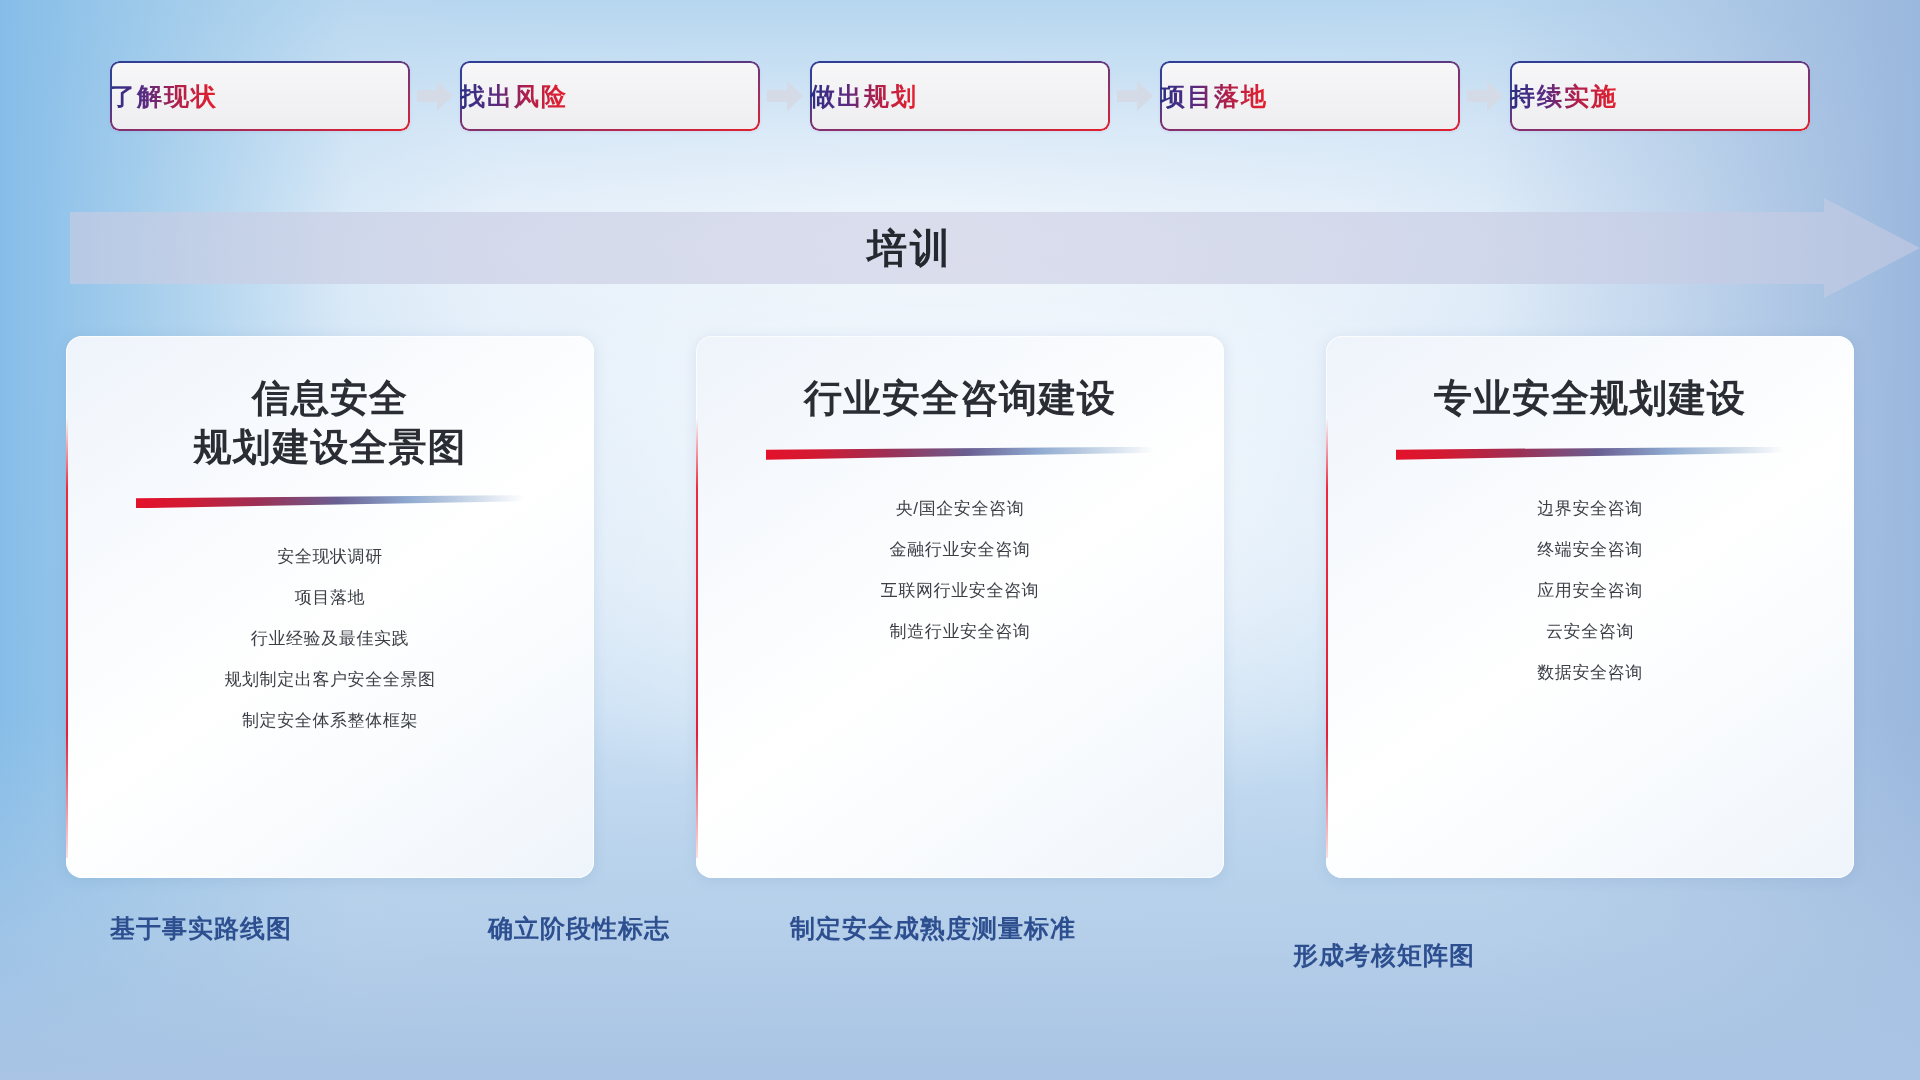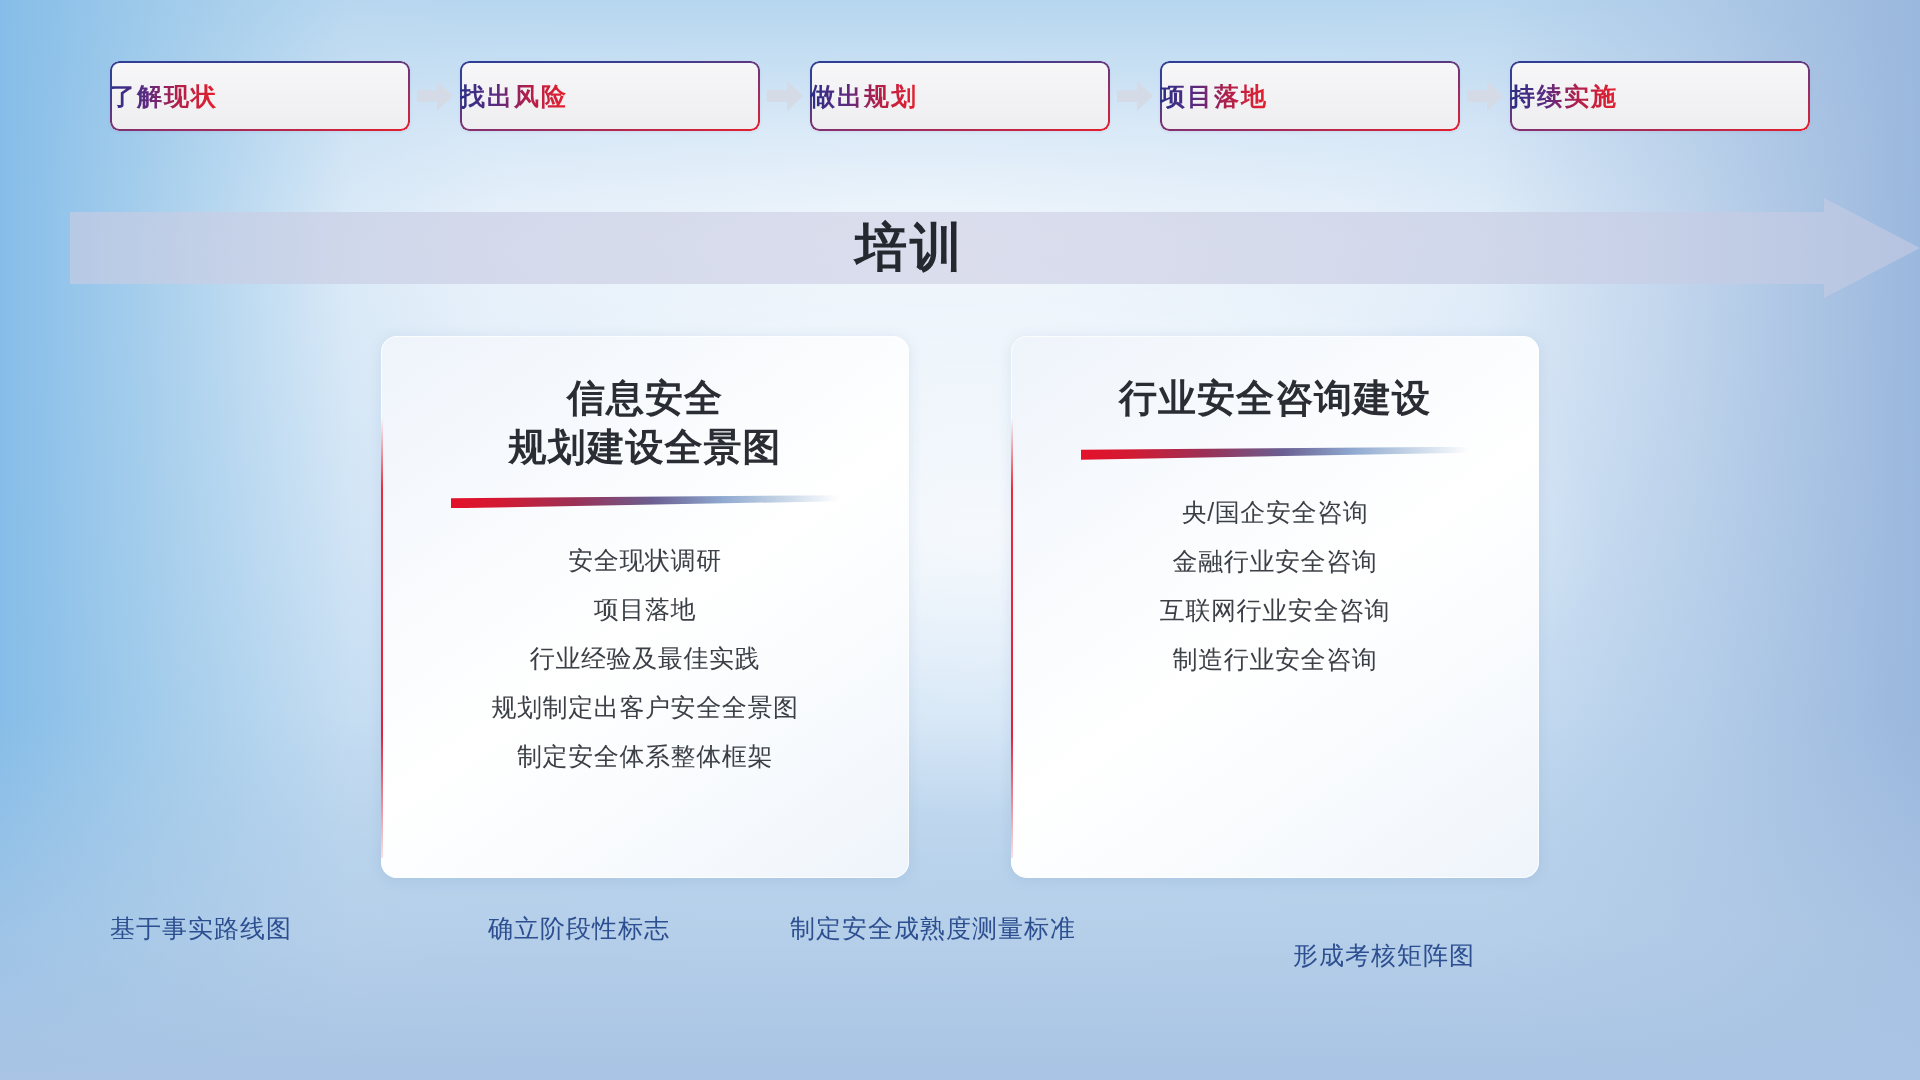--- a/index.html
+++ b/index.html
@@ -77,21 +77,21 @@
   }
   #training-shape{
     position:absolute;inset:0;
     background:linear-gradient(90deg, rgba(196,203,227,0.70) 0%, rgba(206,211,231,0.78) 22%, rgba(214,216,233,0.82) 48%, rgba(205,210,231,0.78) 74%, rgba(191,200,226,0.72) 100%);
     -webkit-clip-path:polygon(0 14px, calc(100% - 96px) 14px, calc(100% - 96px) 0, 100% 50%, calc(100% - 96px) 100%, calc(100% - 96px) 86px, 0 86px);
     clip-path:polygon(0 14px, calc(100% - 96px) 14px, calc(100% - 96px) 0, 100% 50%, calc(100% - 96px) 100%, calc(100% - 96px) 86px, 0 86px);
   }
   #training-title{
     position:absolute;left:0;top:14px;width:1680px;height:72px;
     display:flex;align-items:center;justify-content:center;
-    font-size:52px;font-weight:700;letter-spacing:3px;color:#24282f;
+    font-size:40px;font-weight:700;letter-spacing:3px;color:#24282f;
   }
 
   
   #cards{
     position:absolute;left:0;top:336px;width:1920px;height:542px;
     display:flex;justify-content:center;align-items:flex-start;gap:102px;
   }
   .card{
     position:relative;
     width:528px;height:542px;
@@ -121,32 +121,32 @@
     display:block;
     background:linear-gradient(90deg,#e4112a 0%, #d21a33 13%, #9b3056 32%, #6a5f92 52%, #8fa9d0 70%, #c5d4e6 85%, rgba(226,234,243,0) 100%);
     -webkit-clip-path:polygon(0 3px, 100% 0, 100% 6px, 0 13px);
     clip-path:polygon(0 3px, 100% 0, 100% 6px, 0 13px);
   }
   .card-list{
     list-style:none;margin:0;padding:40px 24px 0 24px;
     text-align:center;
   }
   .card-list li{
-    font-size:25px;line-height:1;color:#3b3f46;
+    font-size:17px;line-height:1;color:#3b3f46;
     margin-bottom:24px;letter-spacing:0.6px;
   }
   .card-list li:last-child{margin-bottom:0;}
 
   
   #bottom-labels{
     position:absolute;left:0;top:912px;width:1920px;height:54px;
   }
   .bottom-label{
     position:absolute;top:0;
-    font-size:25px;font-weight:400;color:#2d4f90;letter-spacing:1px;
+    font-size:25px;font-weight:700;color:#2d4f90;letter-spacing:1px;
     white-space:nowrap;
   }
 </style>
 </head>
 <body>
 
 <div id="bg-base"></div>
 <div id="bg-top-glow"></div>
 <div id="bg-left-glow"></div>
 <div id="bg-right-glow"></div>
@@ -218,20 +218,34 @@
       <div class="card-divider">
         <i></i>
       </div>
       <ul class="card-list">
         <li>央/国企安全咨询</li>
         <li>金融行业安全咨询</li>
         <li>互联网行业安全咨询</li>
         <li>制造行业安全咨询</li>
       </ul>
     </div>
+    <div class="card">
+      <div class="card-accent"></div>
+      <h2 class="card-title">专业安全规划建设</h2>
+      <div class="card-divider">
+        <i></i>
+      </div>
+      <ul class="card-list">
+        <li>边界安全咨询</li>
+        <li>终端安全咨询</li>
+        <li>应用安全咨询</li>
+        <li>云安全咨询</li>
+        <li>数据安全咨询</li>
+      </ul>
+    </div>
   </div>
 
 <div id="bottom-labels">
     <div class="bottom-label" style="left: 110px;">基于事实路线图</div>
     <div class="bottom-label" style="left: 488px;">确立阶段性标志</div>
     <div class="bottom-label" style="left: 790px;">制定安全成熟度测量标准</div>
     <div class="bottom-label" style="left: 1293px; margin-top: 27px;">形成考核矩阵图</div>
   </div>
 
 </body></html>

